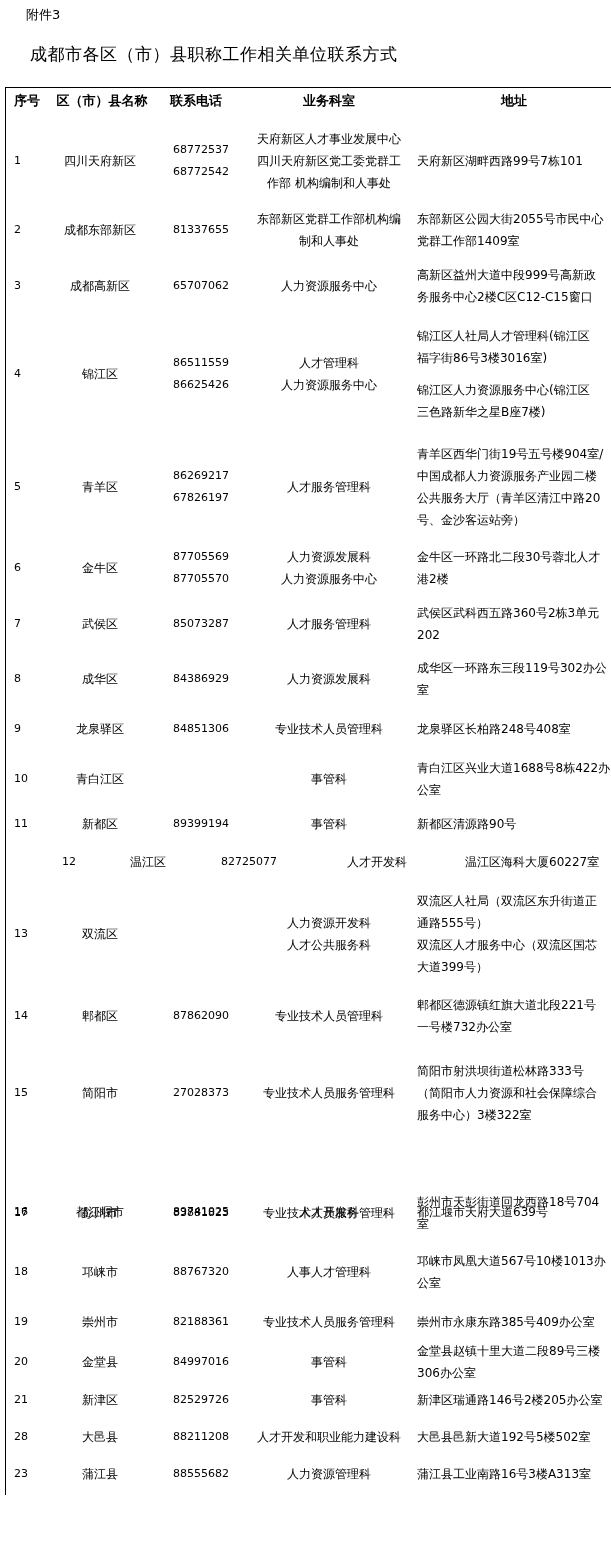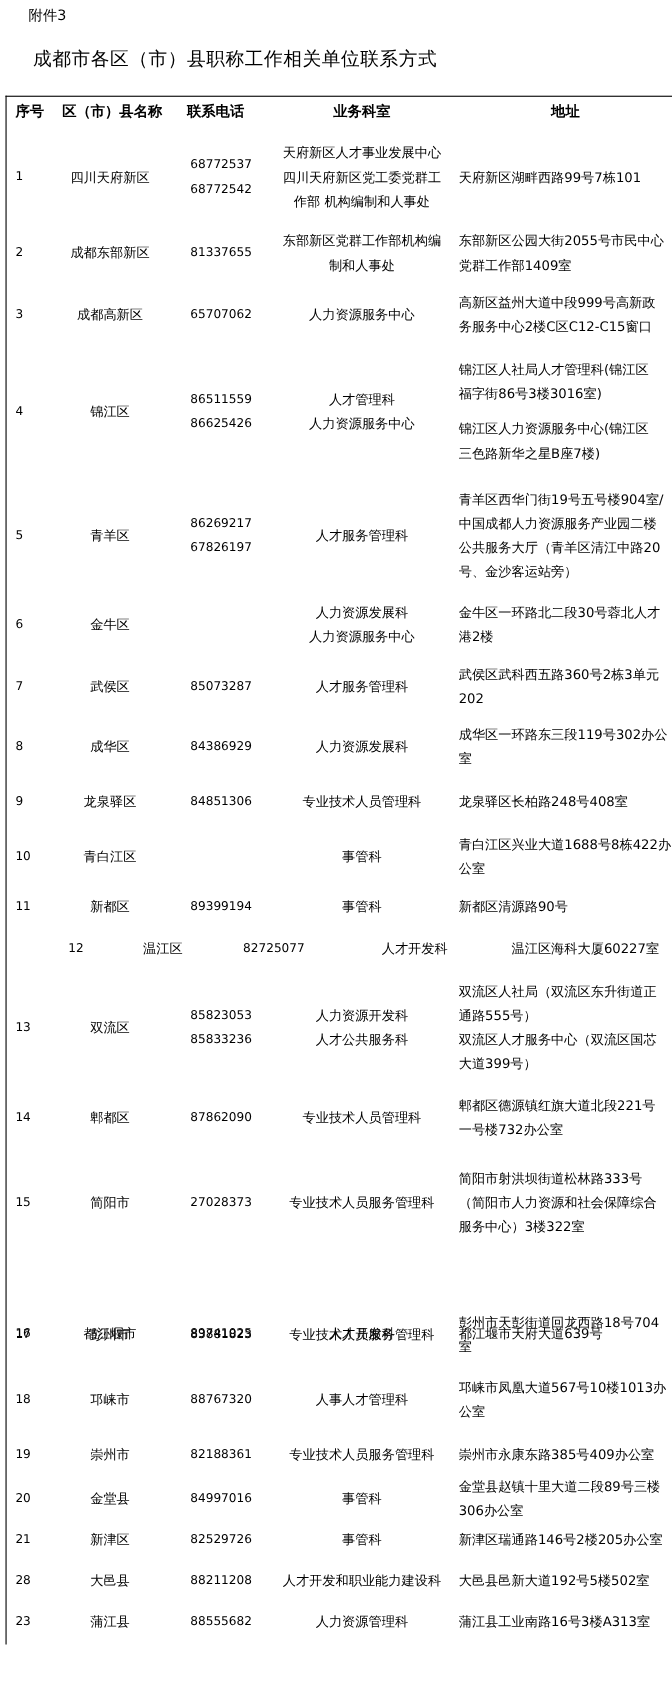--- a/index.html
+++ b/index.html
@@ -172,20 +172,24 @@
         <div class="cell c-addr">
           <div class="addr-line">青羊区西华门街19号五号楼904室/</div>
           <div class="addr-line">中国成都人力资源服务产业园二楼</div>
           <div class="addr-line">公共服务大厅（青羊区清江中路20</div>
           <div class="addr-line">号、金沙客运站旁）</div>
         </div>
       </div>
       <div class="data-row" style="top: 452px; height: 56px;">
         <div class="cell c-no">6</div>
         <div class="cell c-name">金牛区</div>
+        <div class="cell c-phone">
+          <div class="phone-line">87705569</div>
+          <div class="phone-line">87705570</div>
+        </div>
         <div class="cell c-dept">
           <div class="dept-line">人力资源发展科</div>
           <div class="dept-line">人力资源服务中心</div>
         </div>
         <div class="cell c-addr">
           <div class="addr-line">金牛区一环路北二段30号蓉北人才</div>
           <div class="addr-line">港2楼</div>
         </div>
       </div>
       <div class="data-row" style="top: 507px; height: 58px;">
@@ -262,24 +266,20 @@
         <div class="cell c-dept">
           <div class="dept-line">人才开发科</div>
         </div>
         <div class="cell c-addr">
           <div class="addr-line">温江区海科大厦60227室</div>
         </div>
       </div>
       <div class="data-row" style="top: 793px; height: 106px;">
         <div class="cell c-no">13</div>
         <div class="cell c-name">双流区</div>
-        <div class="cell c-phone">
-          <div class="phone-line">85823053</div>
-          <div class="phone-line">85833236</div>
-        </div>
         <div class="cell c-dept">
           <div class="dept-line">人力资源开发科</div>
           <div class="dept-line">人才公共服务科</div>
         </div>
         <div class="cell c-addr">
           <div class="addr-line">双流区人社局（双流区东升街道正</div>
           <div class="addr-line">通路555号）</div>
           <div class="addr-line">双流区人才服务中心（双流区国芯</div>
           <div class="addr-line">大道399号）</div>
         </div>

